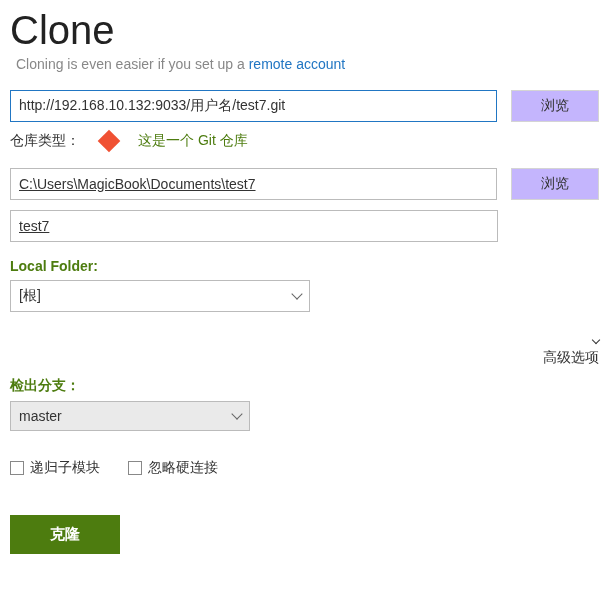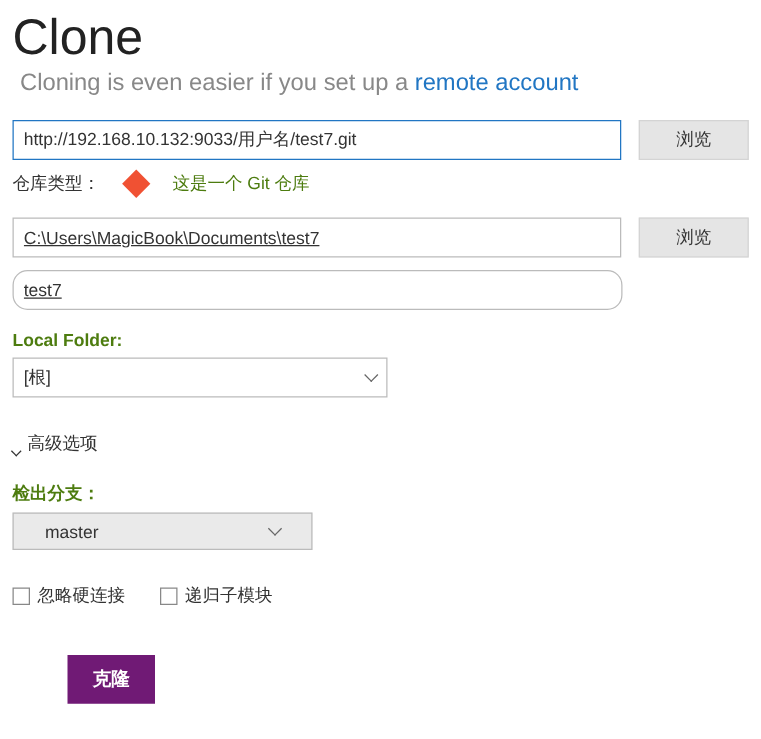--- a/index.html
+++ b/index.html
@@ -13,21 +13,21 @@
   }
   .title {
     font-size: 40px;
     font-weight: 400;
     color: #222;
     margin-bottom: 4px;
     line-height: 1.1;
   }
   .subtitle {
     color: #888;
-    font-size: 19px;
+    font-size: 14px;
     margin-bottom: 18px;
     padding-left: 6px;
   }
   .subtitle a {
     color: #2176c3;
     text-decoration: none;
   }
   .row {
     display: flex;
     align-items: center;
@@ -43,21 +43,21 @@
     color: #333;
     height: 32px;
     outline: none;
   }
   .text-input.plain {
     border-color: #bbb;
     text-decoration: underline;
   }
   .browse-btn {
     width: 88px;
-    background: #e5e5e5;
+    background: #c4b5fd;
     border: 1px solid #d4d4d4;
     color: #333;
     font-size: 14px;
     cursor: pointer;
     height: 32px;
   }
   .repo-type-row {
     display: flex;
     align-items: center;
     gap: 19px;
@@ -104,23 +104,24 @@
     width: 8px; height: 8px;
     border-right: 1px solid #666;
     border-bottom: 1px solid #666;
     transform: rotate(45deg);
     margin-top: -4px;
   }
   .advanced {
     display: flex;
     align-items: flex-end;
     gap: 6px;
-    margin-bottom: 22px;
-    cursor: pointer;
-    font-size: 14px;
+    margin-bottom: 10px;
+    cursor: pointer;
+    font-size: 14px;
+    flex-direction: column;
   }
   .chevron-sm {
     display: inline-block;
     width: 6px; height: 6px;
     border-right: 1.5px solid #333;
     border-bottom: 1.5px solid #333;
     transform: rotate(45deg);
     margin-top: -3px;
   }
   .two-col {
@@ -132,21 +133,21 @@
   .col.left { width: 240px; }
   .col.right { width: 130px; }
   .combo {
     width: 100%;
     height: 30px;
     border: 1px solid #bbb;
     background: #eaeaea;
     display: flex;
     align-items: center;
     justify-content: space-between;
-    padding: 0 25px;
+    padding: 0 8px;
     cursor: pointer;
   }
   .num-input {
     width: 100%;
     height: 30px;
     border: 1px solid #bbb;
     padding: 4px 8px;
     font-size: 14px;
     font-family: inherit;
   }
@@ -162,28 +163,27 @@
     cursor: pointer;
     font-size: 14px;
   }
   .checkbox {
     width: 14px; height: 14px;
     border: 1px solid #888;
     background: #fff;
     display: inline-block;
   }
   .clone-btn {
-    background: #701a75;
+    background: #4d7c0f;
     color: #fff;
     border: none;
-    padding: 10px 20px;
+    padding: 10px 40px;
     font-size: 15px;
     font-weight: bold;
     cursor: pointer;
-    margin-left: 44px;
   }
 </style>
 </head>
 <body>
 
 
 
 <h1 class="title">Clone</h1>
 
 <div class="subtitle">
@@ -200,21 +200,21 @@
   <span class="git-icon"></span>
   <span class="repo-type-text">这是一个 Git 仓库</span>
 </div>
 
 <div class="row">
   <input type="text" class="text-input plain" value="C:\Users\MagicBook\Documents\test7" style="">
   <button class="browse-btn">浏览</button>
 </div>
 
 <div class="row name-input-row">
-  <input type="text" class="text-input plain" style="width: 488px; flex: 0 0 auto; border-radius: 12px;" value="test7">
+  <input type="text" class="text-input plain" style="width: 488px; flex: 0 0 auto;" value="test7">
 </div>
 
 <label class="label">Local Folder:</label>
 <div class="select-wrap">
   <div class="select">
     <span>[根]</span>
     <span class="chevron"></span>
   </div>
 </div>
 
@@ -229,24 +229,24 @@
     <div class="combo">
       <span>master</span>
       <span class="chevron"></span>
     </div>
   </div>
 </div>
 
 <div class="check-row">
   <label class="check-item">
     <span class="checkbox"></span>
-    <span>忽略硬连接</span>
+    <span>递归子模块</span>
   </label>
   <label class="check-item">
     <span class="checkbox"></span>
-    <span>递归子模块</span>
+    <span>忽略硬连接</span>
   </label>
 </div>
 
 <button class="clone-btn">克隆</button>
 
 
 
 
 </body></html>

